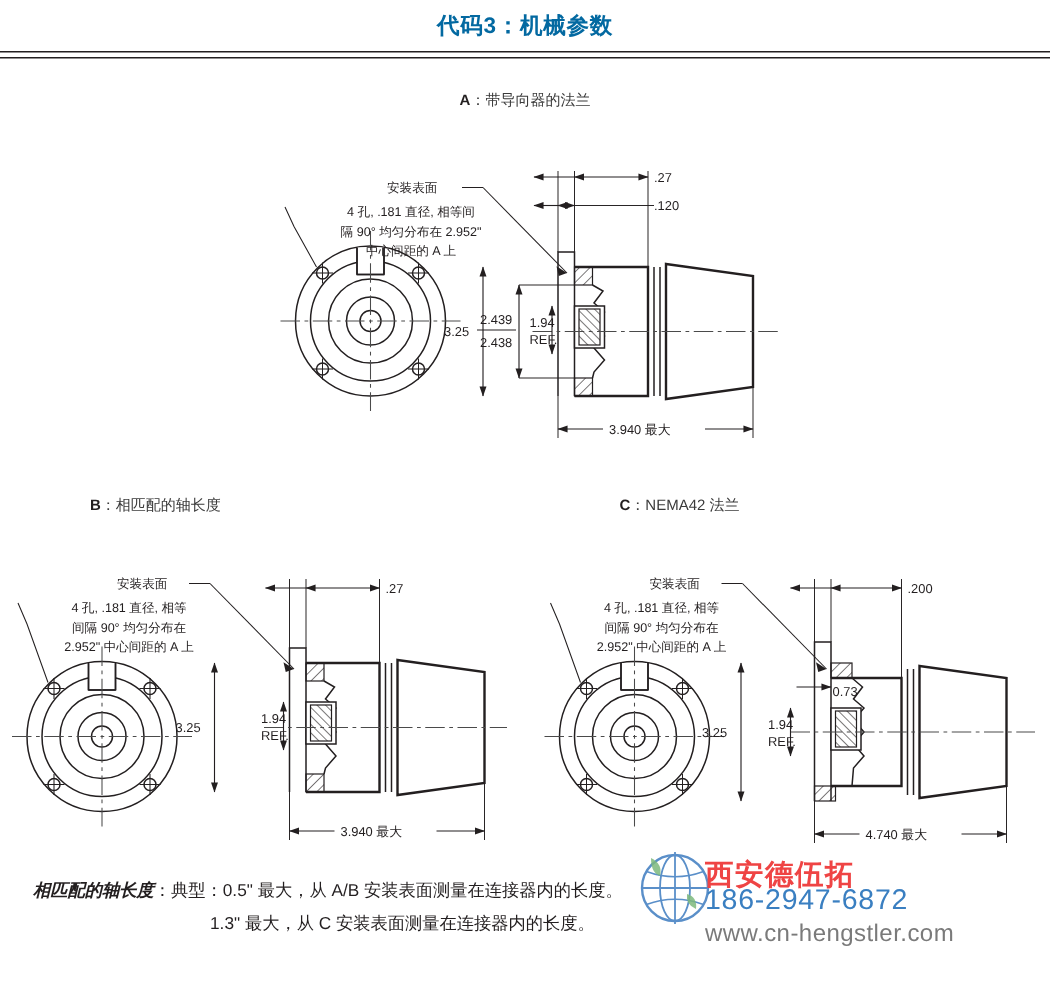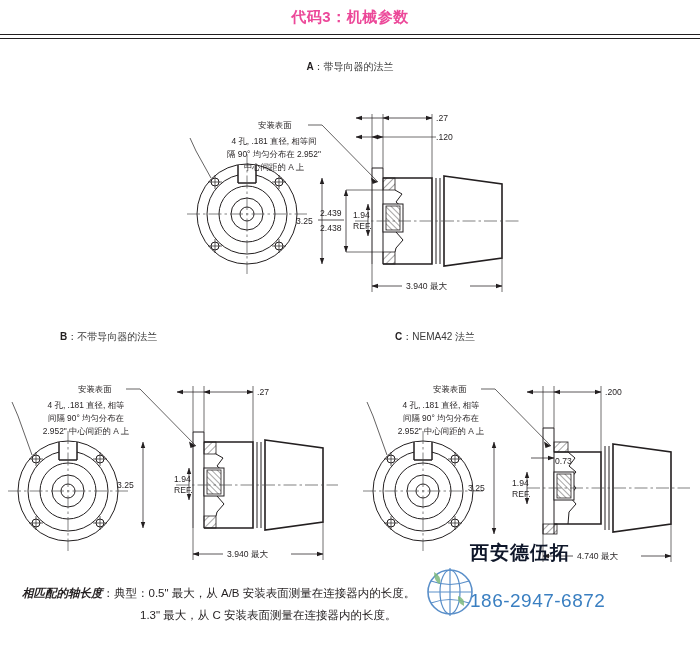--- a/index.html
+++ b/index.html
@@ -10,33 +10,33 @@
     color:#231f20;
     position:relative;
     overflow:hidden;
   }
   .page{position:relative;width:700px;height:654px;}
 
   
   .title{
     position:absolute;left:0;top:8px;width:700px;
     text-align:center;font-size:15px;font-weight:bold;letter-spacing:.5px;
-    color:#ec4899;
+    color:#0369a1;
   }
   .rule{
     position:absolute;left:0;top:34px;width:700px;height:3px;
     border-top:1.6px solid #231f20;border-bottom:1.1px solid #231f20;
   }
 
   
   .caption{position:absolute;font-size:10px;color:#3a3a3a;white-space:nowrap;}
   .caption b{color:#231f20;font-weight:bold;}
   #cap-a{left:0;top:60px;width:700px;text-align:center;}
   #cap-b{left:60px;top:330px;}
-  #cap-c{left:395px;top:330px;}
+  #cap-c{left:413px;top:330px;}
 
   
   .dwg{position:absolute;}
   #dwg-a{left:150px;top:96px;}
   #dwg-b{left:0px;top:378px;}
   #dwg-c{left:355px;top:378px;}
   svg{display:block;overflow:visible;}
 
   .ln{stroke:#231f20;stroke-width:1;fill:none;}
   .ln-thin{stroke:#231f20;stroke-width:.7;fill:none;}
@@ -56,21 +56,21 @@
 
   
   .foot{position:absolute;font-size:11.5px;color:#231f20;white-space:nowrap;}
   #foot1{left:22px;top:586px;}
   #foot1 b{font-weight:bold;font-style:italic;}
   #foot2{left:140px;top:608px;}
 
   
   .wm{position:absolute;pointer-events:none;}
   #wm-globe{left:420px;top:562px;}
-  #wm-name{left:470px;top:540px;font-size:19px;font-weight:bold;color:#0f172a;
+  #wm-name{left:470px;top:570px;font-size:19px;font-weight:bold;color:#ef4444;
            font-family:"DejaVu Sans",sans-serif;letter-spacing:1px;text-align:right;}
   #wm-phone{left:470px;top:590px;font-size:19px;color:#3a7fc1;
             font-family:Liberation Sans, sans-serif;letter-spacing:.5px;}
   #wm-site{left:470px;top:614px;font-size:16px;color:#7a7a7a;
            font-family:"Liberation Sans",sans-serif;letter-spacing:.3px;}
 </style>
 </head>
 <body>
 
 <div class="page">
@@ -197,21 +197,21 @@
       <line class="ext" x1="222" y1="168" x2="222" y2="196"></line>
       <line class="ext" x1="352" y1="162" x2="352" y2="196"></line>
       <line class="dim" x1="222" y1="190" x2="352" y2="190" marker-start="url(#arS)" marker-end="url(#ar)"></line>
       <rect x="252" y="183" width="68" height="13" fill="#ffffff"></rect>
       <text class="t" x="256" y="193">3.940 最大</text>
     </g>
   </svg>
   </div>
 
   <div class="caption" id="cap-b">
-    <b>B</b><span>：不带导向器的法兰</span>
+    <b>B</b><span>：相匹配的轴长度</span>
   </div>
 
   <div class="dwg" id="dwg-b">
   <svg width="340" height="200" viewBox="0 0 340 200">
     <g>
       <text class="note" x="78" y="14">安装表面</text>
       <line class="lead" x1="126" y1="11" x2="140" y2="11"></line>
       <line class="lead" x1="140" y1="11" x2="196" y2="68"></line>
       <polygon points="196,68 189,63.5 190.5,70" fill="#231f20"></polygon>
       <text class="note" x="86" y="30" text-anchor="middle">4 孔, .181 直径, 相等</text>
@@ -379,14 +379,15 @@
       <line x1="8" y1="30" x2="52" y2="30" stroke="#5a8fc9" stroke-width="1.2"></line>
       <path d="M11 19 Q30 26 49 19" fill="none" stroke="#5a8fc9" stroke-width="1.1"></path>
       <path d="M11 41 Q30 34 49 41" fill="none" stroke="#5a8fc9" stroke-width="1.1"></path>
       <line x1="30" y1="6" x2="30" y2="54" stroke="#5a8fc9" stroke-width="1.2"></line>
       <path d="M14 10 Q22 14 20 22 Q14 20 14 10 Z" fill="#7db87d" opacity="0.85"></path>
       <path d="M44 44 Q37 41 38 34 Q45 36 44 44 Z" fill="#7db87d" opacity="0.85"></path>
     </svg>
   </div>
   <div class="wm" id="wm-name">西安德伍拓</div>
   <div class="wm" id="wm-phone">186-2947-6872</div>
+  <div class="wm" id="wm-site">www.cn-hengstler.com</div>
 
 </div>
 
 </body></html>

